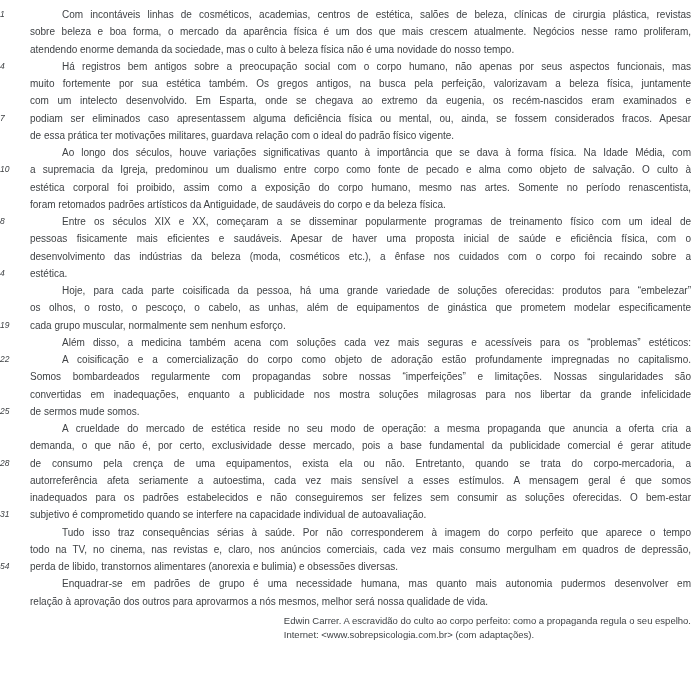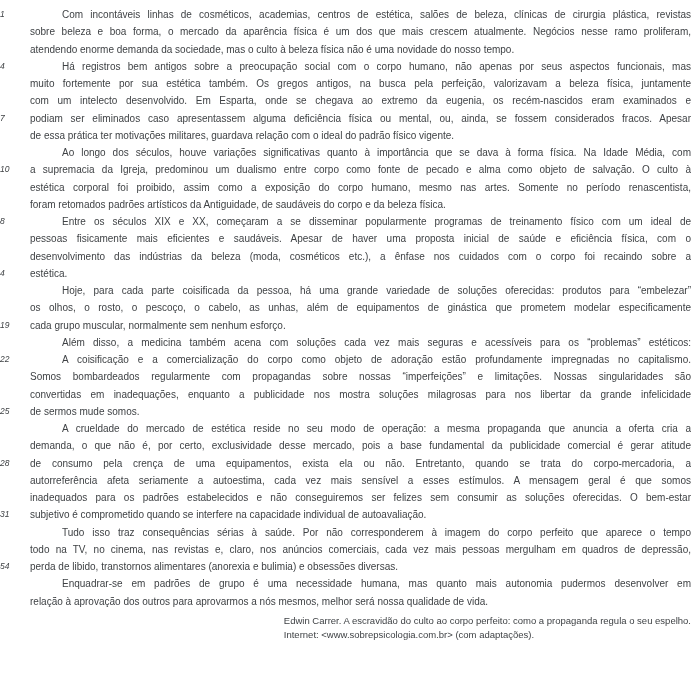--- a/index.html
+++ b/index.html
@@ -186,21 +186,21 @@
 
   <div class="line para-end">
     <span class="lnum">31</span><span class="ltext">subjetivo é comprometido quando se interfere na capacidade individual de autoavaliação.</span>
   </div>
 
   <div class="line indent">
     <span class="lnum"></span><span class="ltext">Tudo isso traz consequências sérias à saúde. Por não corresponderem à imagem do corpo perfeito que aparece o tempo</span>
   </div>
 
   <div class="line">
-    <span class="lnum"></span><span class="ltext">todo na TV, no cinema, nas revistas e, claro, nos anúncios comerciais, cada vez mais pessoas mergulham em quadros de depressão,</span>
+    <span class="lnum"></span><span class="ltext">todo na TV, no cinema, nas revistas e, claro, nos anúncios comerciais, cada vez mais consumo mergulham em quadros de depressão,</span>
   </div>
 
   <div class="line para-end">
     <span class="lnum">54</span><span class="ltext">perda de libido, transtornos alimentares (anorexia e bulimia) e obsessões diversas.</span>
   </div>
 
   <div class="line indent">
     <span class="lnum"></span><span class="ltext">Enquadrar-se em padrões de grupo é uma necessidade humana, mas quanto mais autonomia pudermos desenvolver em</span>
   </div>
 

